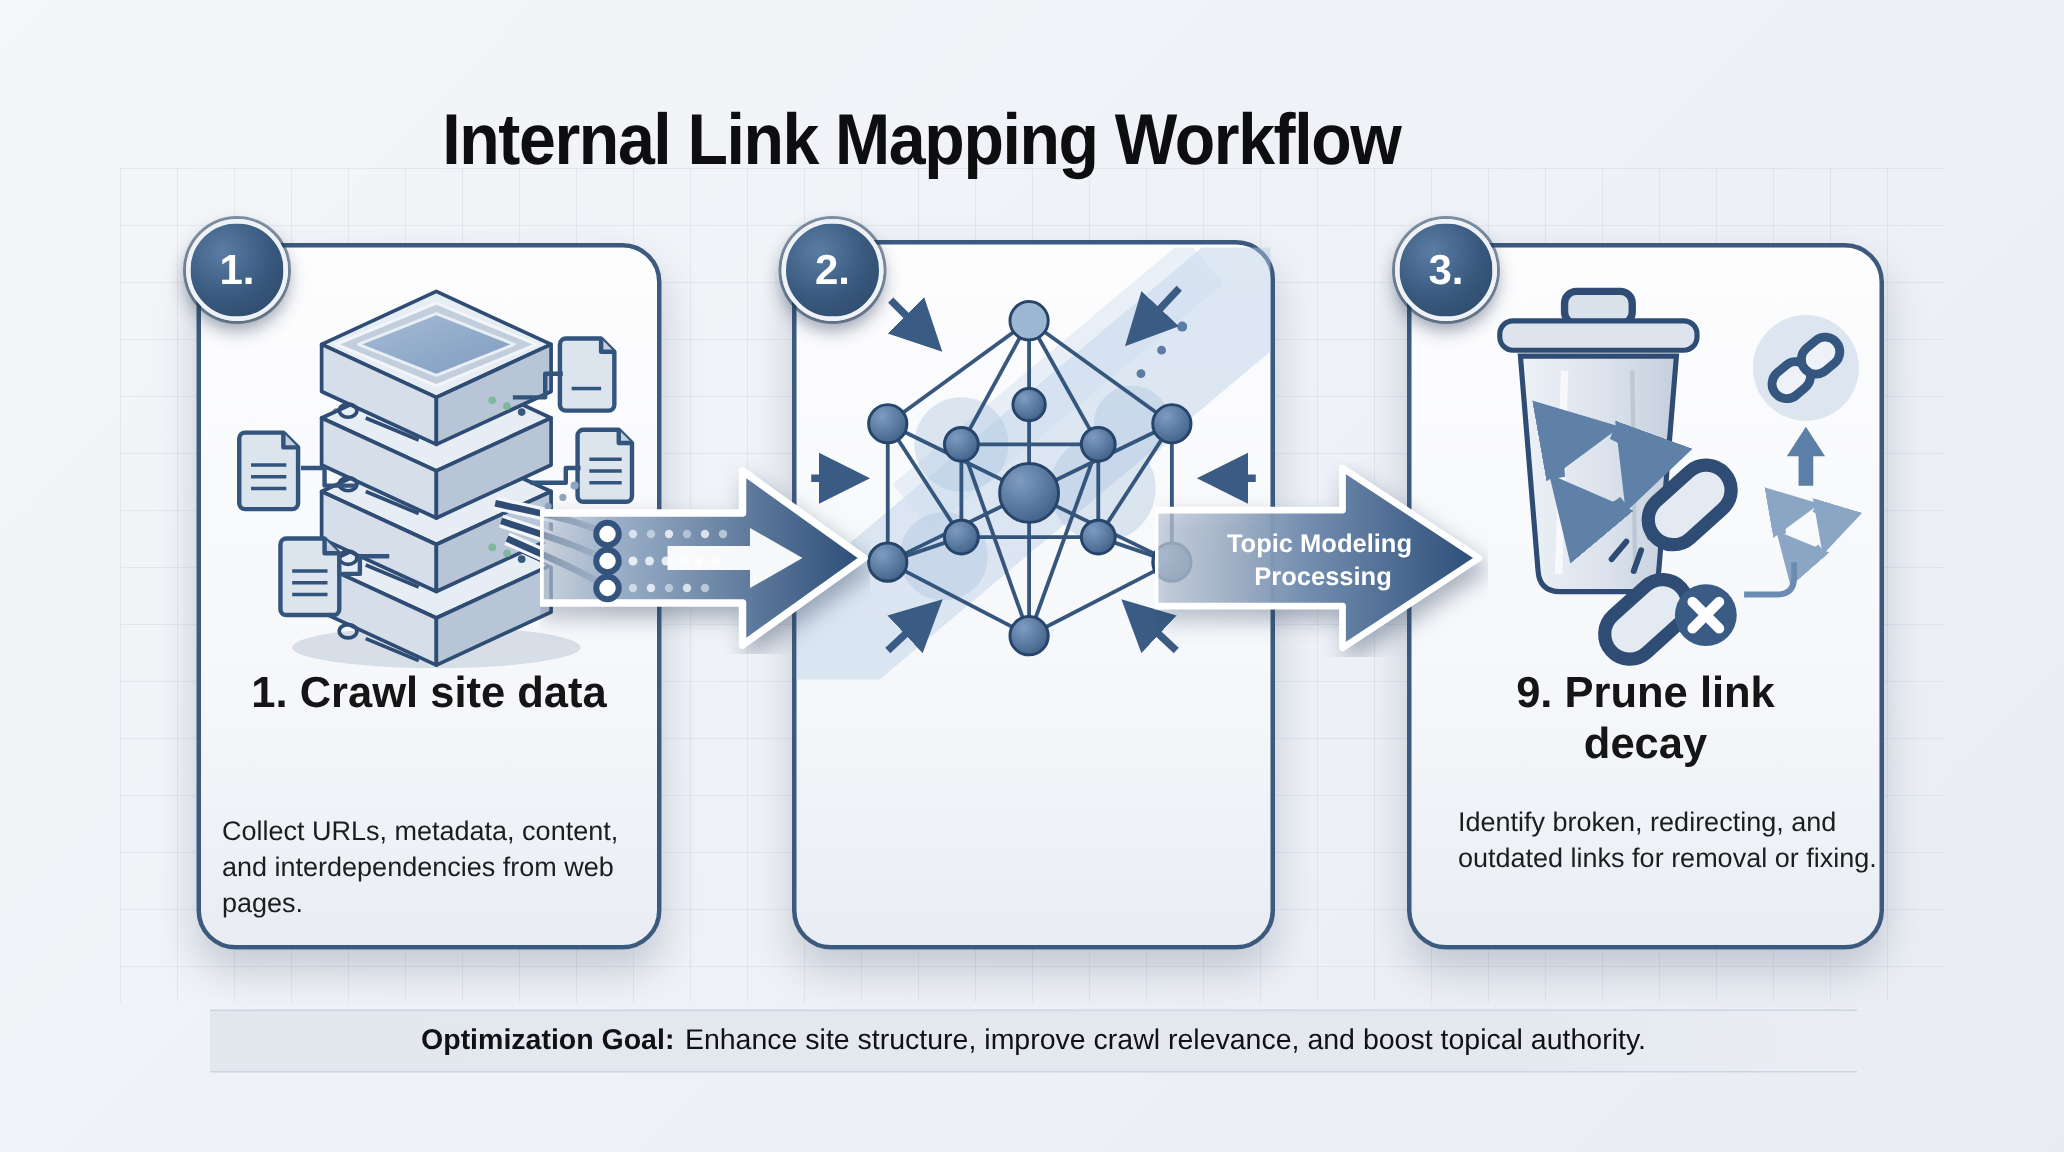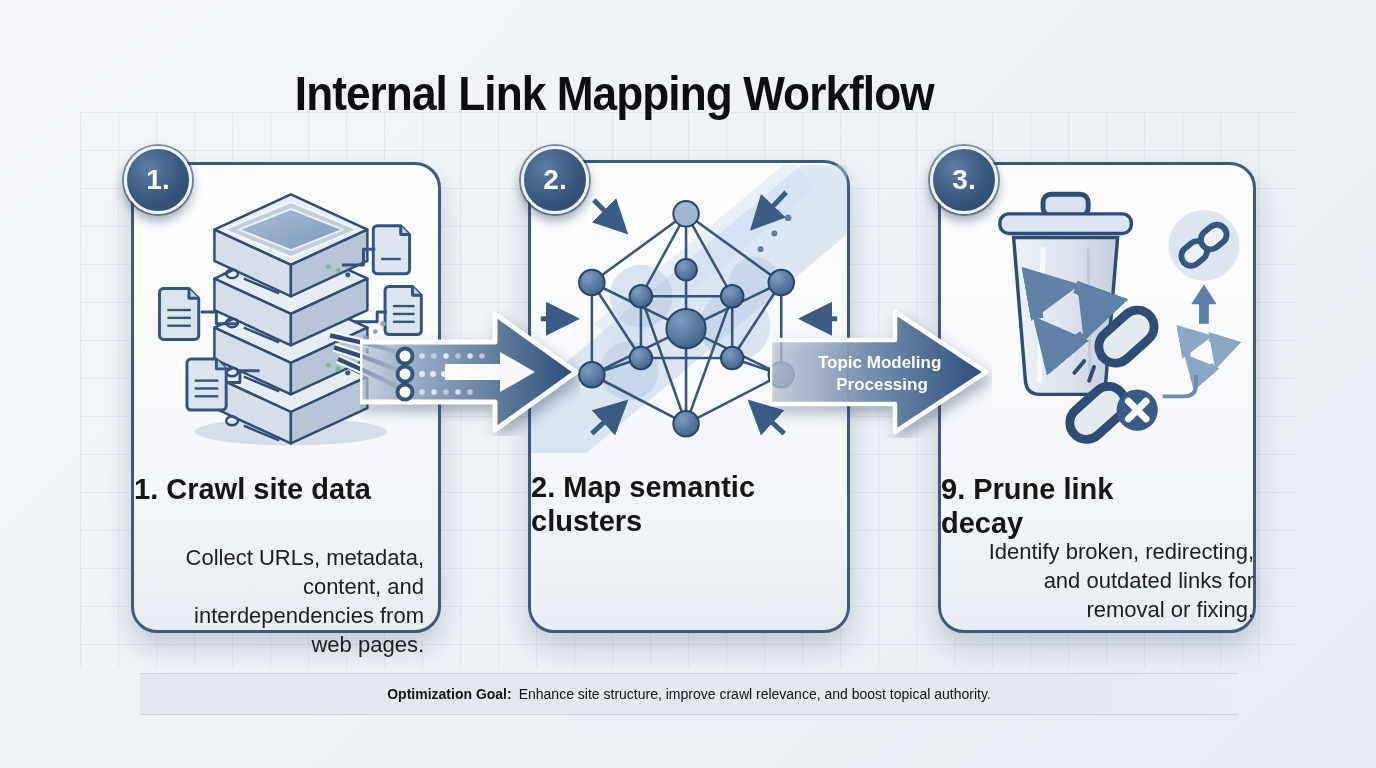--- a/index.html
+++ b/index.html
@@ -20,27 +20,27 @@
 
   .card{position:absolute;box-sizing:border-box;border:3px solid #3b5a7e;border-radius:26px;
     background:linear-gradient(180deg,#fdfdfe 0%,#f5f7fa 65%,#e9edf3 100%);
     box-shadow:0 14px 26px rgba(44,66,96,.22);z-index:1;}
   .card-1{left:131px;top:162px;width:310px;height:471px;}
   .card-2{left:528px;top:160px;width:322px;height:473px;}
   .card-3{left:938px;top:162px;width:318px;height:471px;}
 
   .card-illustration{position:absolute;left:0;top:2px;width:100%;height:288px;}
 
-  .card-heading{position:absolute;top:307px;left:0;width:100%;
+  .card-heading{position:absolute;top:280px;left:0;width:100%;text-align:center;
     font-size:29px;font-weight:bold;color:#151515;line-height:1.18;margin:0;}
   .card-heading .squeeze{display:inline-block;max-width:280px;}
   .card-3 .card-heading .squeeze{max-width:200px;}
 
   .card-desc{position:absolute;top:378px;left:50%;transform:translateX(-50%);
-    width:276px;text-align:right;font-size:22px;color:#1d1d1f;line-height:1.32;margin:0;}
+    width:276px;text-align:left;font-size:18px;color:#1d1d1f;line-height:1.32;margin:0;}
   .card-2 .card-desc{top:384px;}
   .card-3 .card-desc{top:372px;width:282px;margin-left:16px;}
 
   .badge{position:absolute;width:62px;height:62px;border-radius:50%;
     background:radial-gradient(circle at 35% 30%, #5b7da4 0%, #37587c 55%, #2b4666 100%);
     border:3px solid #eef2f7;
     box-shadow:0 6px 12px rgba(25,45,75,.45), 0 0 0 2px rgba(40,65,95,.55);
     display:flex;align-items:center;justify-content:center;
     color:#fff;font-size:28px;font-weight:bold;z-index:5;}
   .badge-1{left:124px;top:146px;}
@@ -51,21 +51,21 @@
   .flow-arrow-1{left:360px;top:308px;width:220px;height:128px;}
   .flow-arrow-2{left:770px;top:308px;width:222px;height:130px;}
   .arrow-body{filter:drop-shadow(4px 7px 7px rgba(40,60,90,.38));}
   .arrow-label{fill:#ffffff;font-family:"Liberation Sans",sans-serif;
     font-size:17px;font-weight:bold;text-anchor:middle;}
 
   .footer-band{position:absolute;left:140px;top:673px;width:1098px;height:40px;
     background:linear-gradient(90deg,#e3e8ef 0%,#e4e9f0 80%,rgba(228,233,240,0) 100%);
     border-top:1px solid #ccd5e0;border-bottom:1px solid #ccd5e0;
     display:flex;align-items:center;justify-content:center;z-index:2;
-    font-size:14px;color:#121214;}
+    font-size:19px;color:#121214;}
   .goal-label{font-weight:bold;}
   .goal-text{margin-left:7px;}
 </style>
 </head>
 <body>
 
 <div id="page">
 
   <div class="grid-layer"></div>
 
@@ -267,21 +267,20 @@
 
       <g stroke="#3a5c84" stroke-width="5" marker-end="url(#ah2)">
         <line x1="64" y1="34" x2="92" y2="62"></line>
         <line x1="260" y1="26" x2="230" y2="58"></line>
         <line x1="10" y1="155" x2="40" y2="155"></line>
         <line x1="312" y1="155" x2="282" y2="155"></line>
         <line x1="62" y1="272" x2="92" y2="244"></line>
         <line x1="258" y1="272" x2="228" y2="244"></line>
       </g>
     </svg>
-    <h2 class="card-heading"><span class="squeeze">2. Map semantic clusters</span></h2>
   </div>
 
   <div class="card card-3">
     <svg class="card-illustration" viewBox="0 0 318 290">
       <defs>
         <linearGradient id="can" x1="0" y1="0" x2="1" y2="0">
           <stop offset="0" stop-color="#eef2f7"></stop>
             <stop offset="0.55" stop-color="#dbe2ec"></stop>
             <stop offset="1" stop-color="#c5cfdd"></stop>
         </linearGradient>

